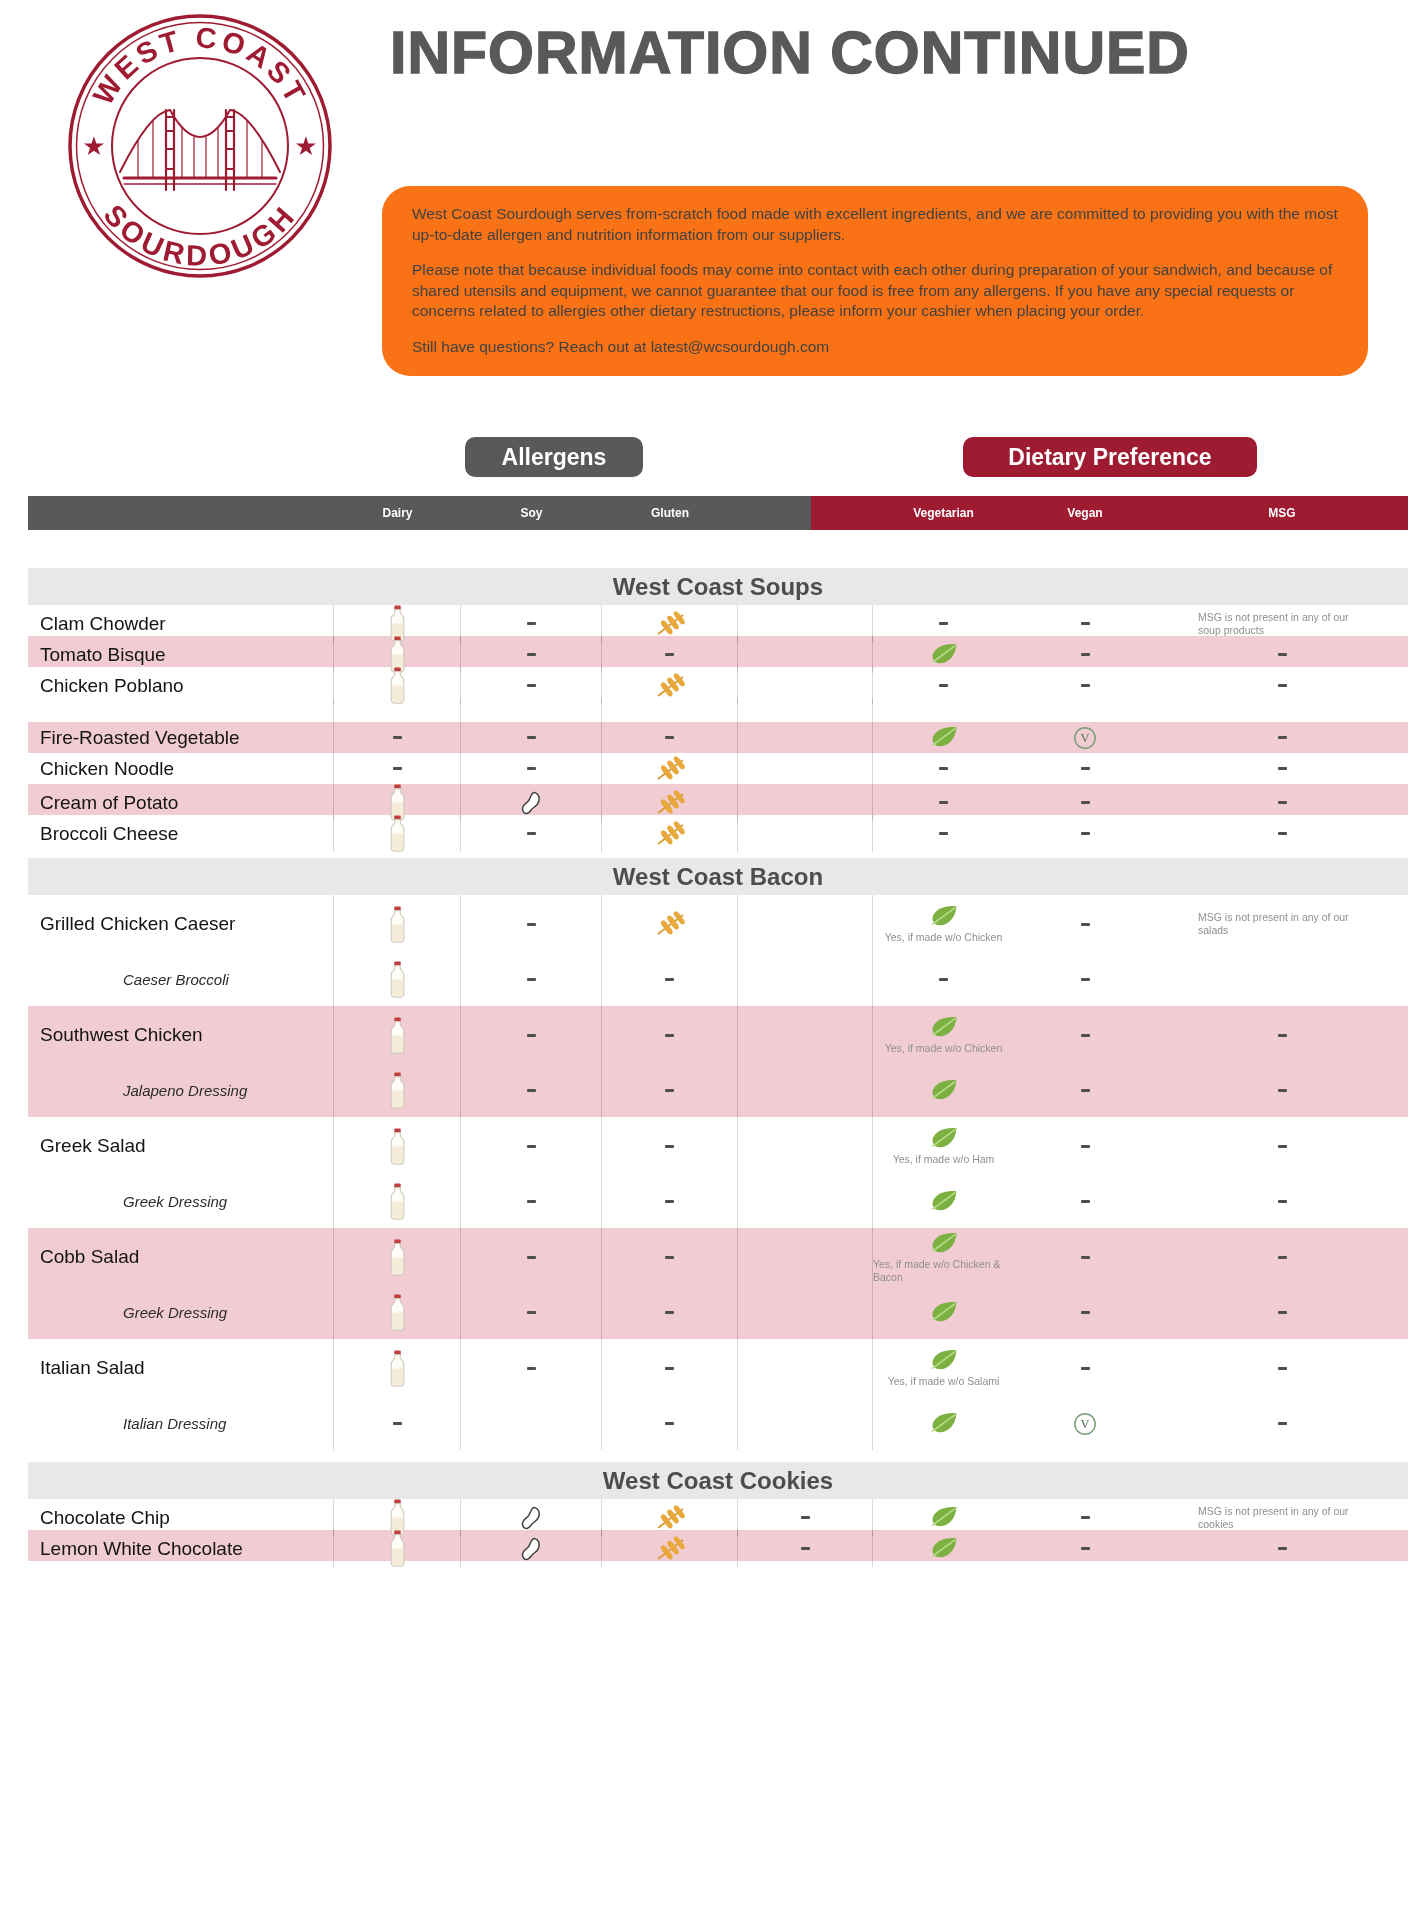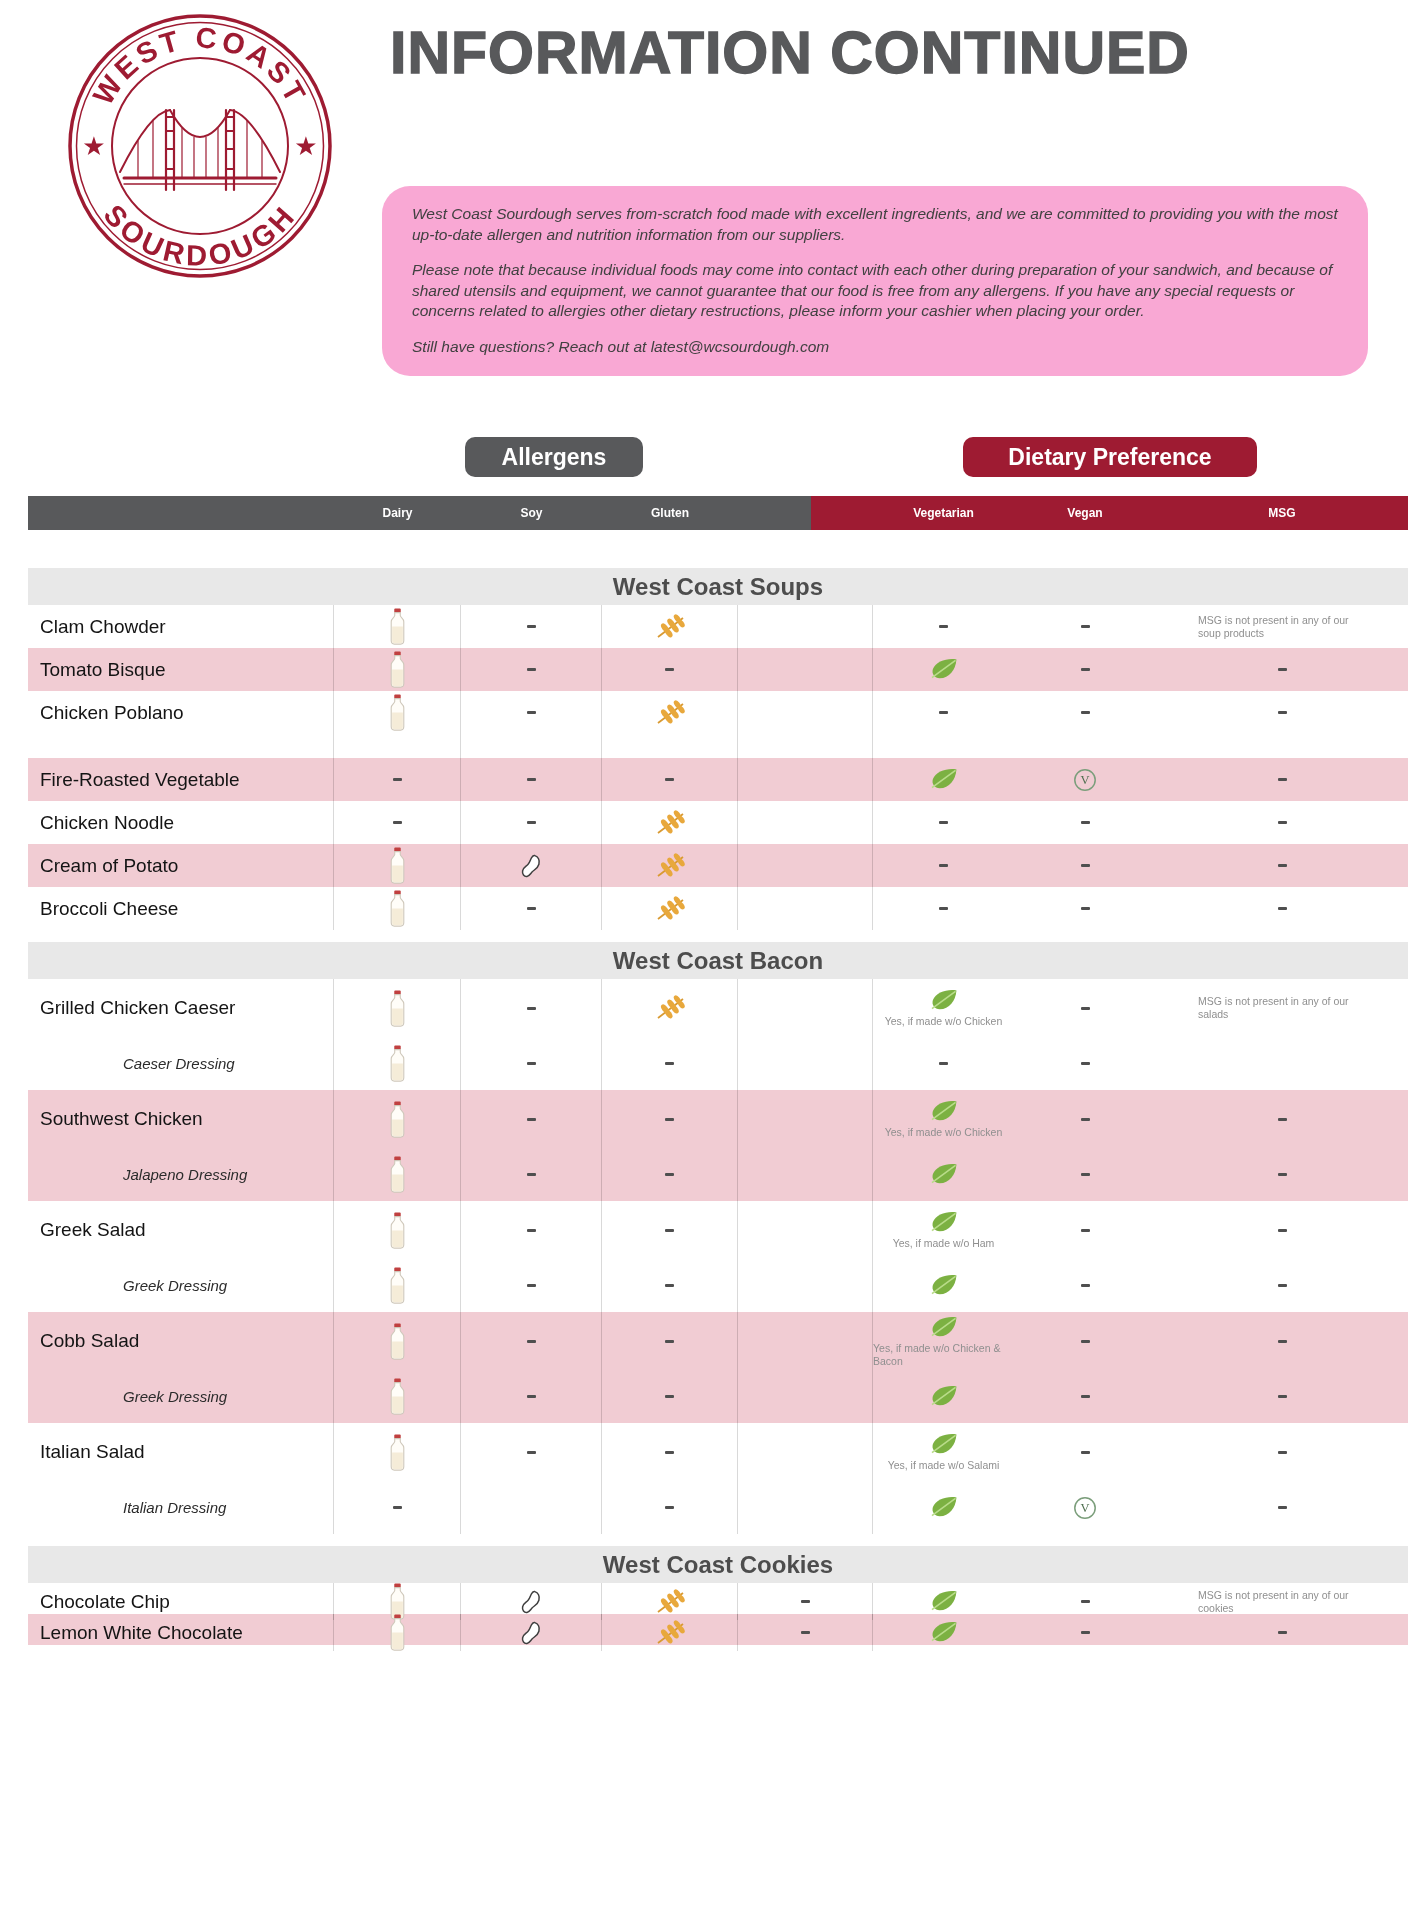--- a/index.html
+++ b/index.html
@@ -7,22 +7,22 @@
   }
   *{box-sizing:border-box;}
   body{margin:0;background:#fff;font-family:"Liberation Sans","DejaVu Sans",sans-serif;}
   .page{position:relative;width:1420px;height:1920px;background:#fff;overflow:hidden;}
 
   
   .logo{position:absolute;left:66px;top:12px;width:268px;height:268px;}
   .title{position:absolute;left:390px;top:20px;margin:0;font-size:59px;line-height:1.13;
          font-weight:700;color:var(--gray);letter-spacing:1px;-webkit-text-stroke:1.4px var(--gray);}
   .title span{display:block;}
-  .infobox{position:absolute;left:382px;top:186px;width:986px;background:#f9a8d4;border-radius:28px;
-           padding:18px 30px;color:#414141;font-size:15.5px;line-height:1.33;font-style:italic;}
+  .infobox{position:absolute;left:382px;top:186px;width:986px;background:#f97316;border-radius:28px;
+           padding:18px 30px;color:#414141;font-size:15.5px;line-height:1.33;}
   .infobox p{margin:0;}
   .infobox p + p{margin-top:15px;}
 
   
   .table-area{position:absolute;left:28px;top:437px;width:1380px;}
   .pills{position:relative;height:46px;}
   .pill{position:absolute;top:0;height:40px;border-radius:10px;color:#fff;font-weight:bold;
         font-size:23px;display:flex;align-items:center;justify-content:center;}
   .pill-allergens{left:437px;width:178px;background:var(--gray);}
   .pill-dietary{left:935px;width:294px;background:var(--red);}
@@ -35,21 +35,21 @@
   .colheader .grid-row{position:relative;height:34px;}
   .hcell{display:flex;align-items:center;justify-content:center;color:#fff;font-weight:bold;font-size:12px;}
 
   .section-title{margin-top:12px;height:37px;background:var(--secgray);display:flex;align-items:center;
                  justify-content:center;font-weight:bold;font-size:24px;color:#4d4d4d;}
   .sections > .section-title:first-child{margin-top:38px;}
 
   .row{align-items:stretch;}
   .bg-white{background:#fff;}
   .bg-pink{background:var(--pink);}
-  .k-soup{height:43px;}
+  .k-soup{height:31px;}
   .k-main{height:58px;}
   .k-sub{height:53px;}
   .k-cookie{height:31px;}
   .k-spacer{height:24px;}
   .row .cell{display:flex;flex-direction:column;align-items:center;justify-content:center;gap:2px;}
   .row .cell:nth-child(-n+5){border-right:1px solid rgba(0,0,0,0.15);}
   .cell.name{flex-direction:row;justify-content:flex-start;padding-left:12px;}
   .cell.name.subname{padding-left:95px;}
   .name-text{font-size:19px;color:#141414;}
   .subname .name-text{font-style:italic;font-size:15px;color:#2b2b2b;}
@@ -457,21 +457,21 @@
           </div>
           <div class="cell">
             <span class="dash"></span>
           </div>
           <div class="cell">
             <div class="note">MSG is not present in any of our salads</div>
           </div>
         </div>
         <div class="grid-row row k-sub bg-white">
           <div class="cell name subname">
-            <span class="name-text">Caeser Dressing</span>
+            <span class="name-text">Caeser Broccoli</span>
           </div>
           <div class="cell">
             <span class="icon">
               <svg width="17" height="37" viewBox="0 0 18 40">
                 <rect x="5.5" y="0.5" width="7" height="4.5" rx="1" fill="#c04040"></rect>
                 <path d="M6 5 h6 v3.2 c0 1.8 3.8 3 3.8 6.6 v20.4 c0 2.6 -1.3 3.8 -3.4 3.8 H5.6 c-2.1 0 -3.4 -1.2 -3.4 -3.8 V14.8 c0 -3.6 3.8 -4.8 3.8 -6.6 Z" fill="#fffdf8" stroke="#cfc8bb" stroke-width="1.2"></path>
                 <path d="M3.2 20 h11.6 v15.2 c0 2 -1 2.8 -2.4 2.8 H5.6 c-1.4 0 -2.4 -0.8 -2.4 -2.8 Z" fill="#f5ecd8"></path>
               </svg>
             </span>
           </div>

